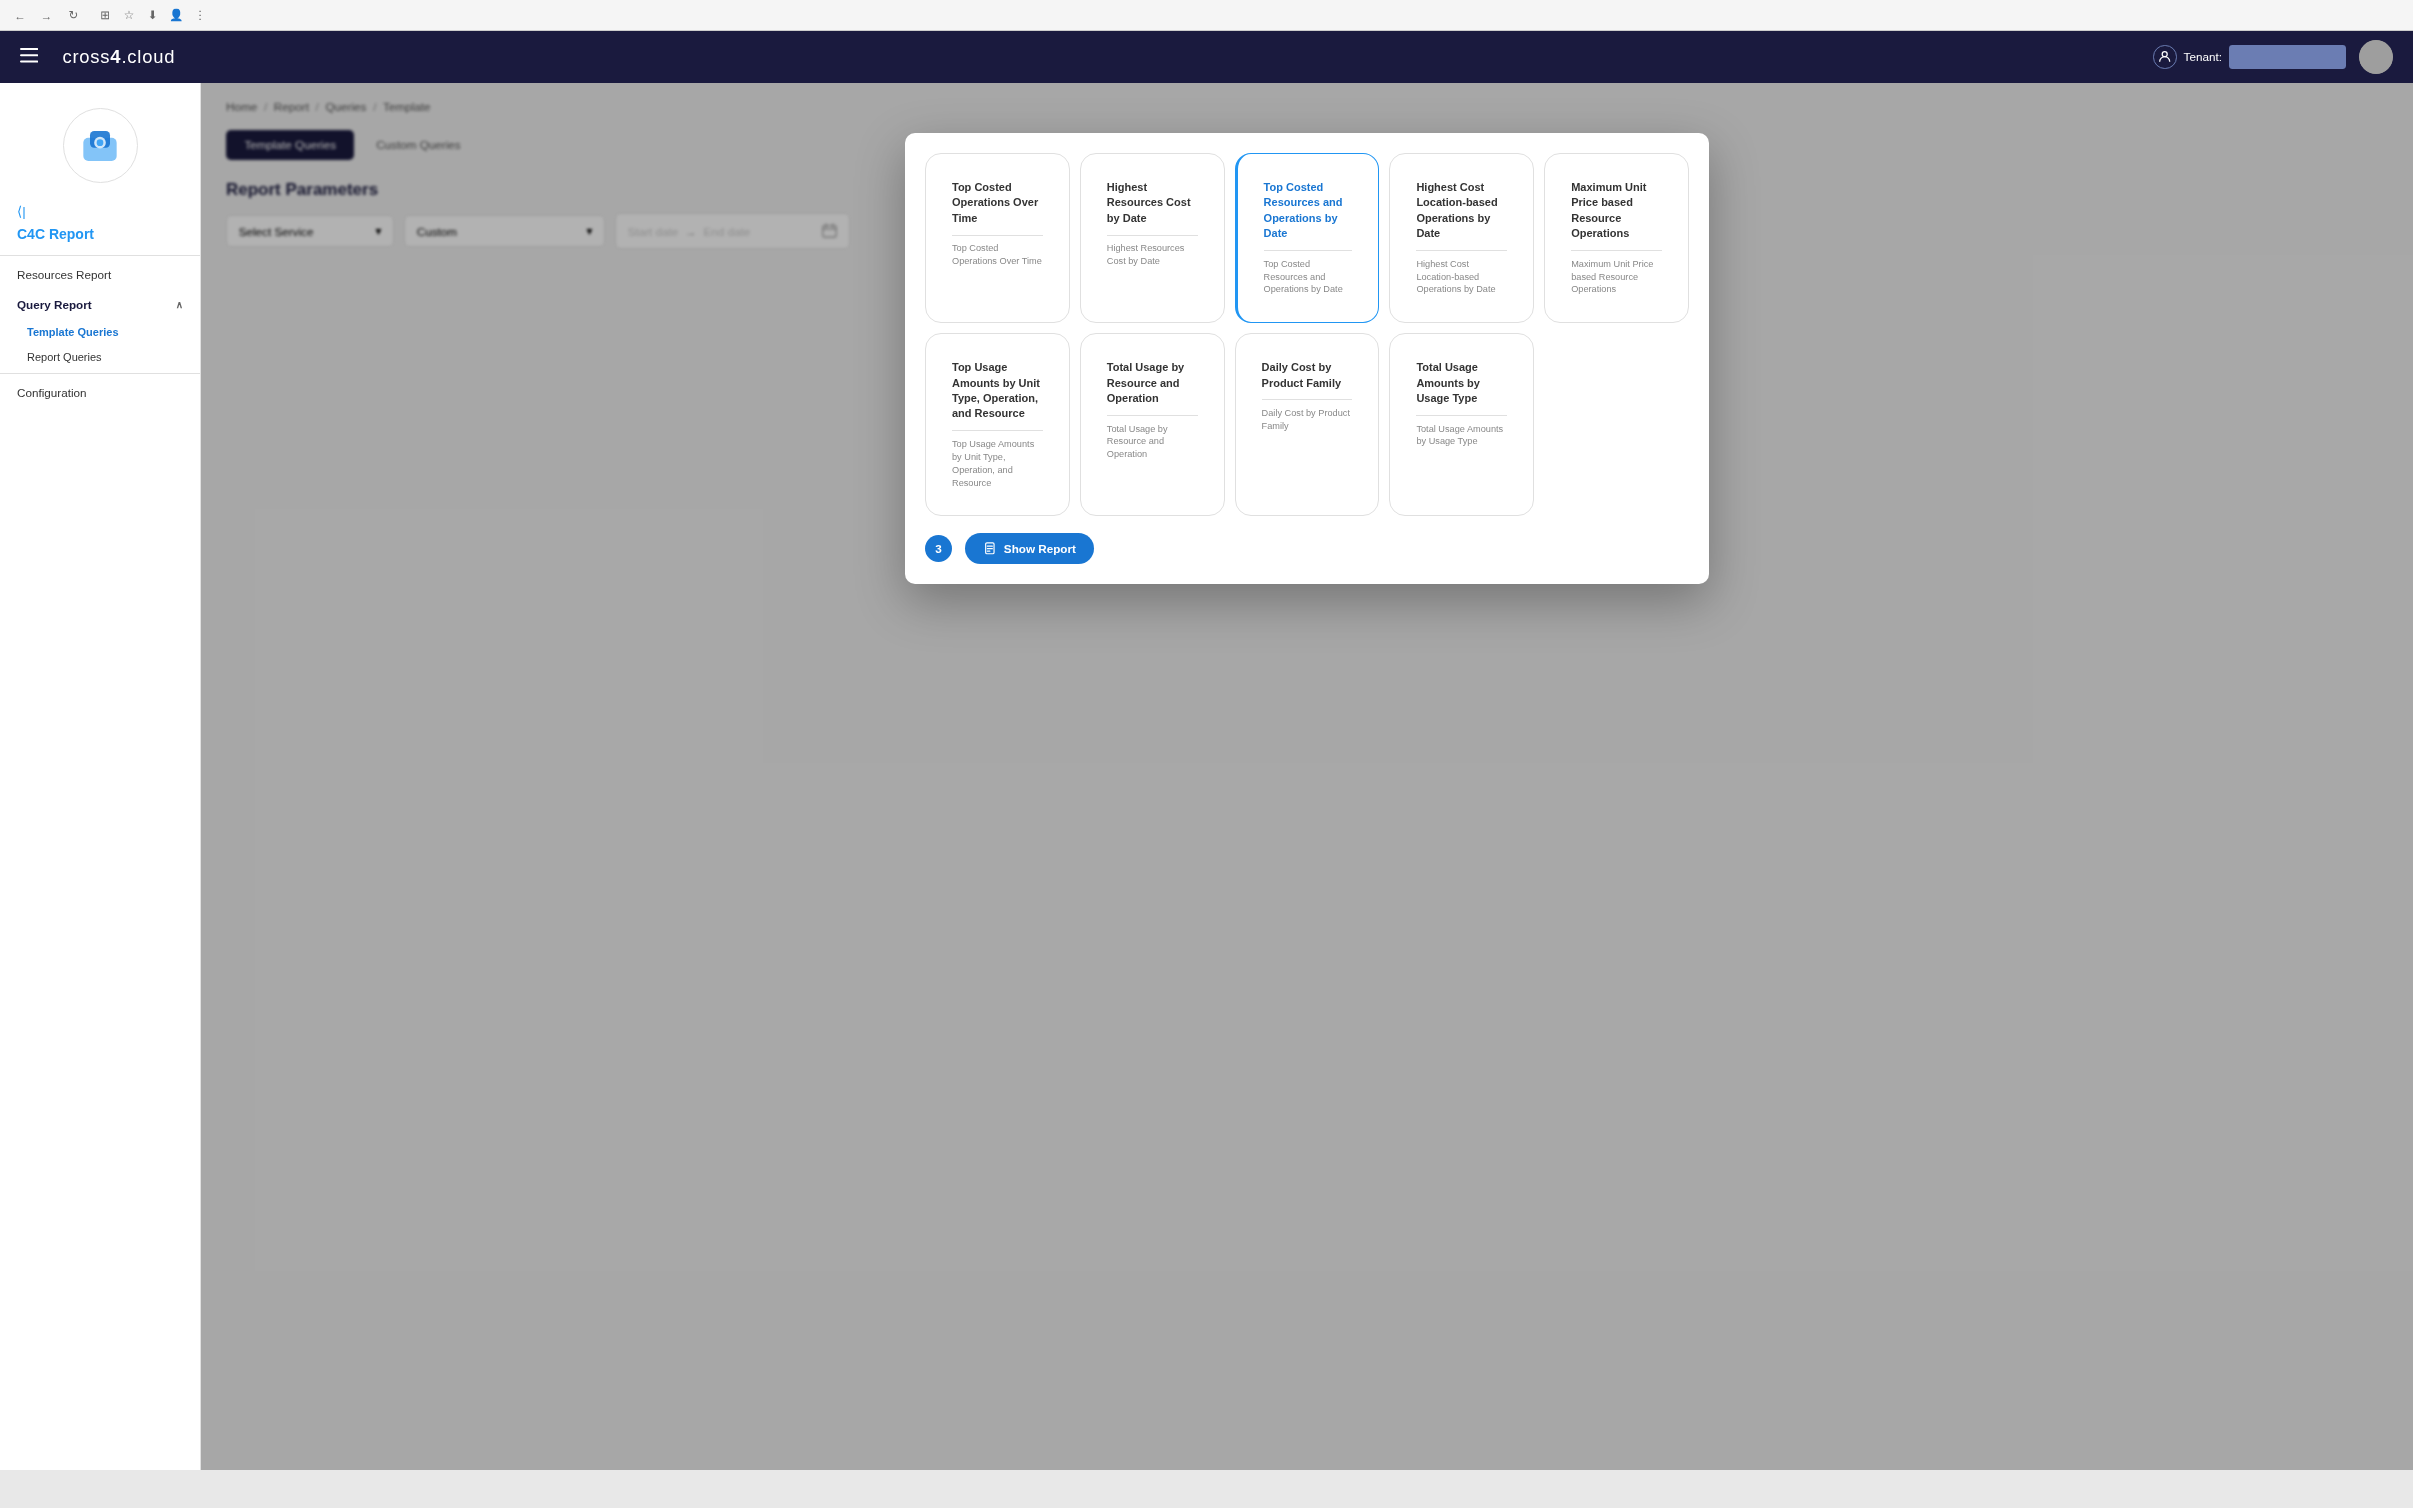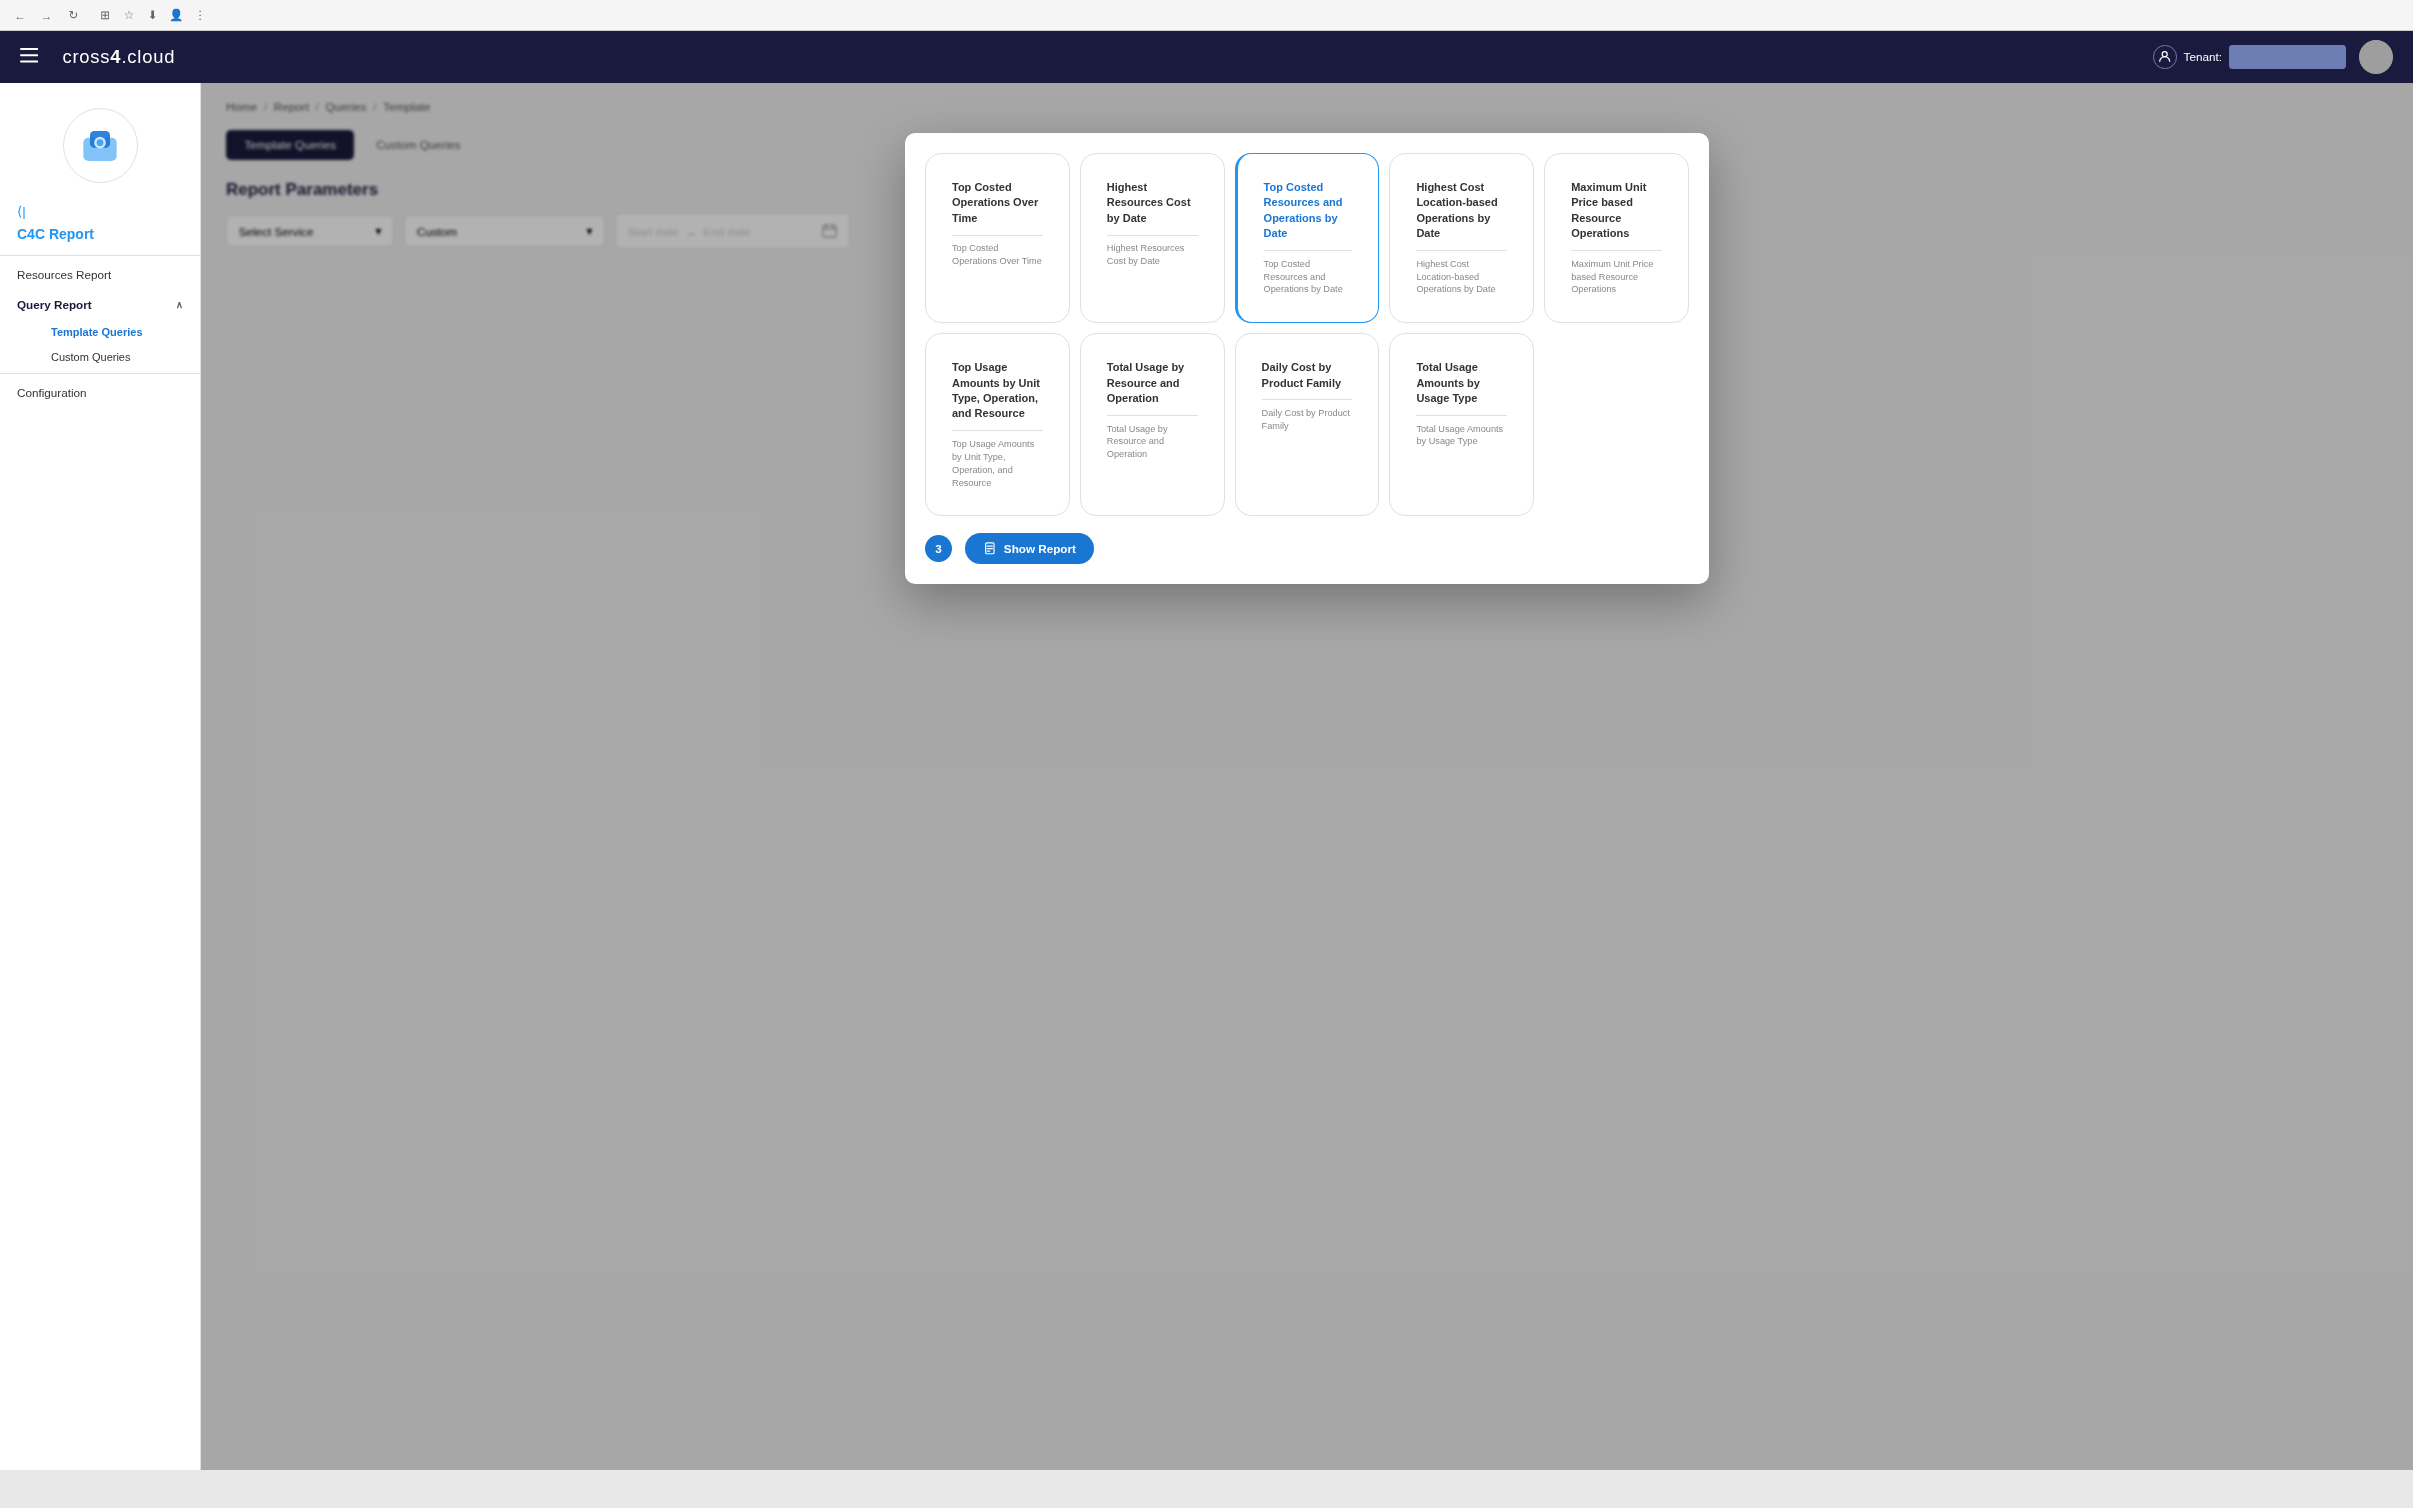--- a/index.html
+++ b/index.html
@@ -234,21 +234,20 @@
       display: flex;
       align-items: center;
       justify-content: space-between;
     }
     .sidebar-item.active { color: #1a1a3e; font-weight: 700; }
     .sidebar-subitem {
       padding: 6.7px 17px 6.7px 27px;
       color: #333;
       font-size: 11px;
       cursor: pointer;
-      margin-left: 24px;
     }
     .sidebar-subitem.active { color: #1976d2; font-weight: 600; }
     .chevron { font-size: 10px; color: #666; }
 
     
     .main-content {
       flex: 1;
       overflow-y: auto;
       padding: 17px 25px;
       position: relative;
@@ -508,21 +507,21 @@
         <span>Resources Report</span>
       </div>
       <div class="sidebar-item active">
         <span>Query Report</span>
         <span class="chevron">∧</span>
       </div>
       <div class="sidebar-subitem active">
         <span>Template Queries</span>
       </div>
       <div class="sidebar-subitem">
-        <span>Custom Queries</span>
+        <span>Report Queries</span>
       </div>
 
       <hr class="sidebar-divider">
       <div class="sidebar-item">
         <span>Configuration</span>
       </div>
     </div>
 
     <div class="main-content">
 

